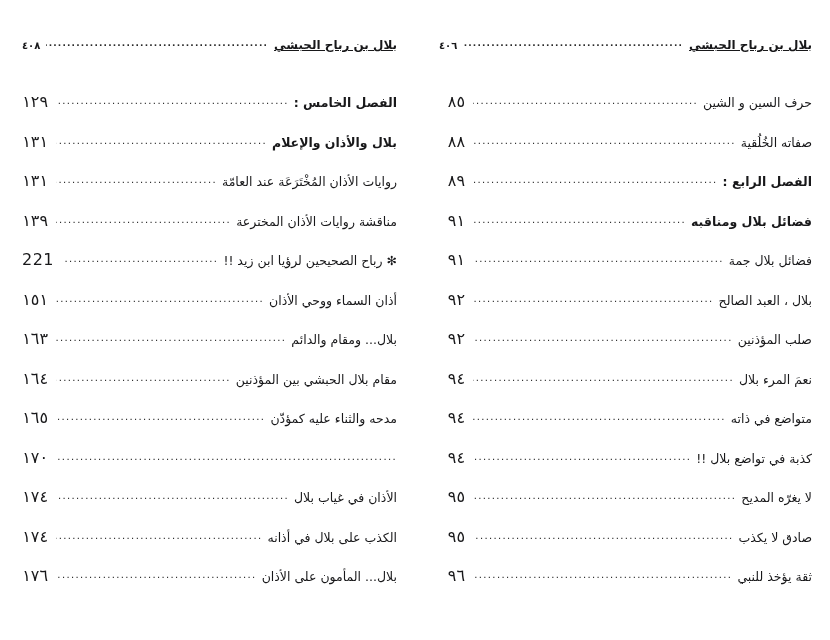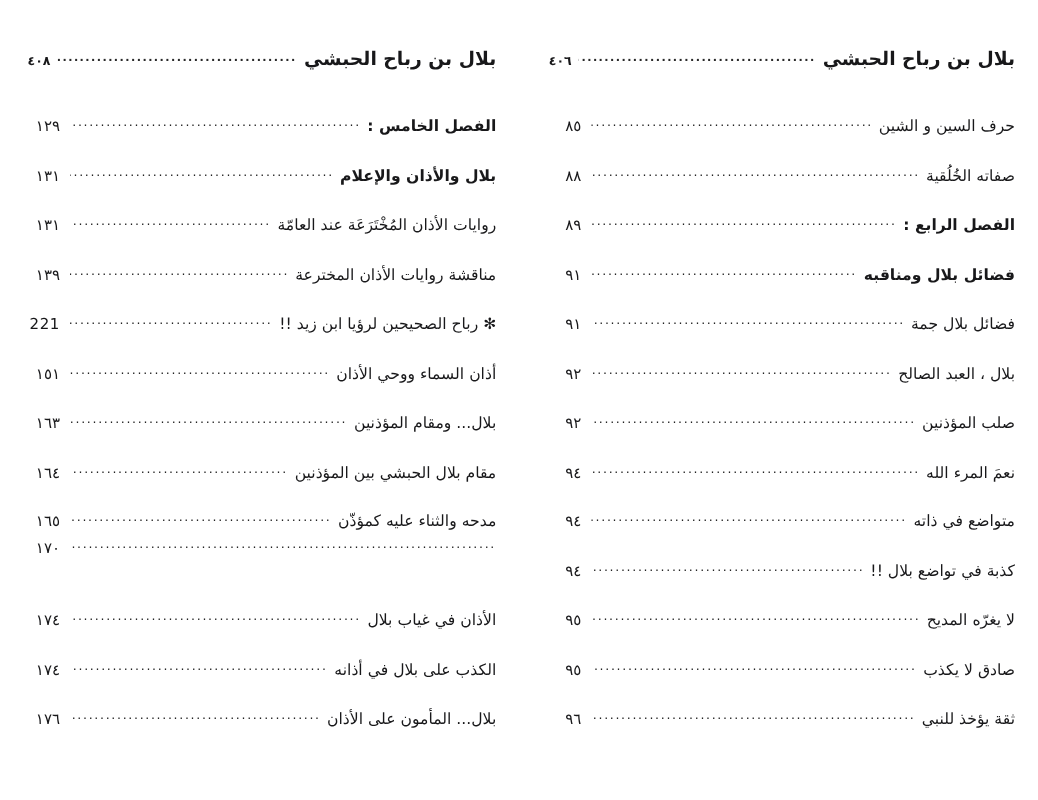--- a/index.html
+++ b/index.html
@@ -47,24 +47,25 @@
     flex-direction: row;
     align-items: baseline;
     font-size: 9.5px;
     font-weight: bold;
     letter-spacing: 0;
     margin-top: 14px;
     margin-bottom: 6px;
     white-space: nowrap;
   }
   .rh-title {
-    font-size: 15px;
+    font-size: 12px;
     font-weight: bold;
     flex: 0 0 auto;
     padding-left: 4px;
+    text-decoration: underline;
   }
   .rh-leader {
     flex: 1 1 auto;
     position: relative;
     height: 10px;
     overflow: hidden;
     margin: 0 2px;
   }
   .rh-leader::before {
     content: "......................................................................................................................................................";
@@ -122,26 +123,27 @@
     position: absolute;
     right: 0;
     bottom: 1px;
     letter-spacing: 1.35px;
     font-size: 10px;
     color: #232323;
     white-space: nowrap;
   }
   .entry-page {
     flex: 0 0 auto;
-    font-size: 12px;
+    font-size: 16px;
     padding-right: 8px;
     letter-spacing: 0.5px;
     min-width: 26px;
     text-align: right;
     direction: rtl;
+    margin-top: 22px;
   }
   .toc-row.bold .entry-page {
     font-weight: normal;
   }
 </style>
 </head>
 <body>
 
 <div class="spread">
 
@@ -181,21 +183,21 @@
           <span class="entry-title">بلال ، العبد الصالح</span>
           <span class="entry-leader"></span>
           <span class="entry-page">٩٢</span>
         </div>
         <div class="toc-row">
           <span class="entry-title">صلب المؤذنين</span>
           <span class="entry-leader"></span>
           <span class="entry-page">٩٢</span>
         </div>
         <div class="toc-row">
-          <span class="entry-title">نعمَ المرء الله</span>
+          <span class="entry-title">نعمَ المرء بلال</span>
           <span class="entry-leader"></span>
           <span class="entry-page">٩٤</span>
         </div>
         <div class="toc-row">
           <span class="entry-title">متواضع في ذاته</span>
           <span class="entry-leader"></span>
           <span class="entry-page">٩٤</span>
         </div>
         <div class="toc-row">
           <span class="entry-title">كذبة في تواضع بلال !!</span>
@@ -251,21 +253,21 @@
           <span class="entry-title">✻ رباح الصحيحين لرؤيا ابن زيد !!</span>
           <span class="entry-leader"></span>
           <span class="entry-page">221</span>
         </div>
         <div class="toc-row">
           <span class="entry-title">أذان السماء ووحي الأذان</span>
           <span class="entry-leader"></span>
           <span class="entry-page">١٥١</span>
         </div>
         <div class="toc-row">
-          <span class="entry-title">بلال... ومقام المؤذنين</span>
+          <span class="entry-title">بلال... ومقام والدائم</span>
           <span class="entry-leader"></span>
           <span class="entry-page">١٦٣</span>
         </div>
         <div class="toc-row">
           <span class="entry-title">مقام بلال الحبشي بين المؤذنين</span>
           <span class="entry-leader"></span>
           <span class="entry-page">١٦٤</span>
         </div>
         <div class="toc-row">
           <span class="entry-title">مدحه والثناء عليه كمؤذّن</span>

